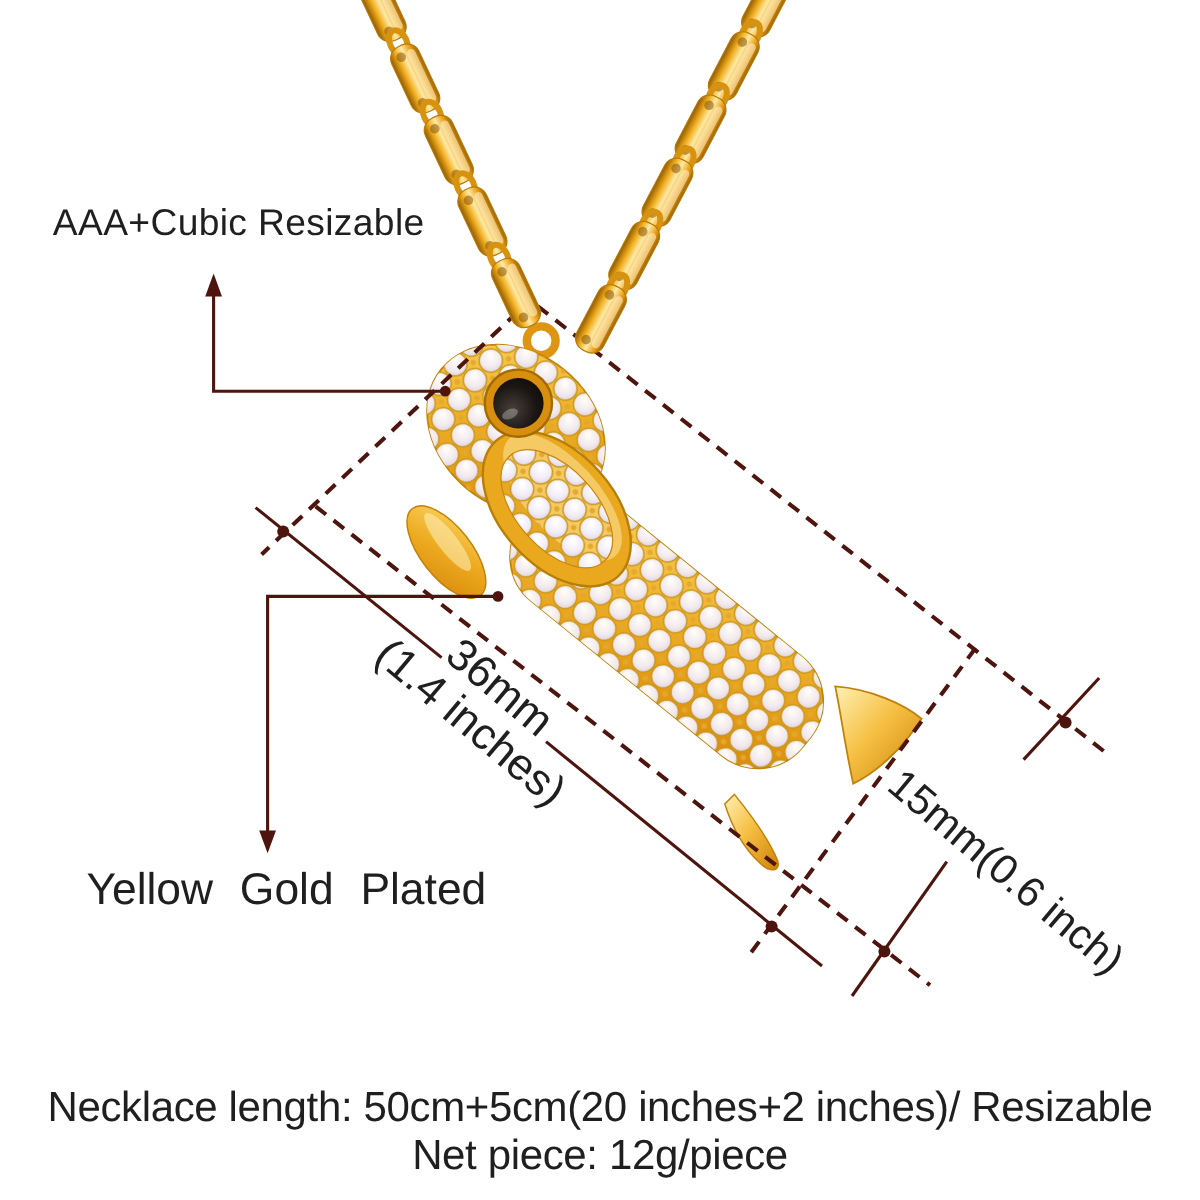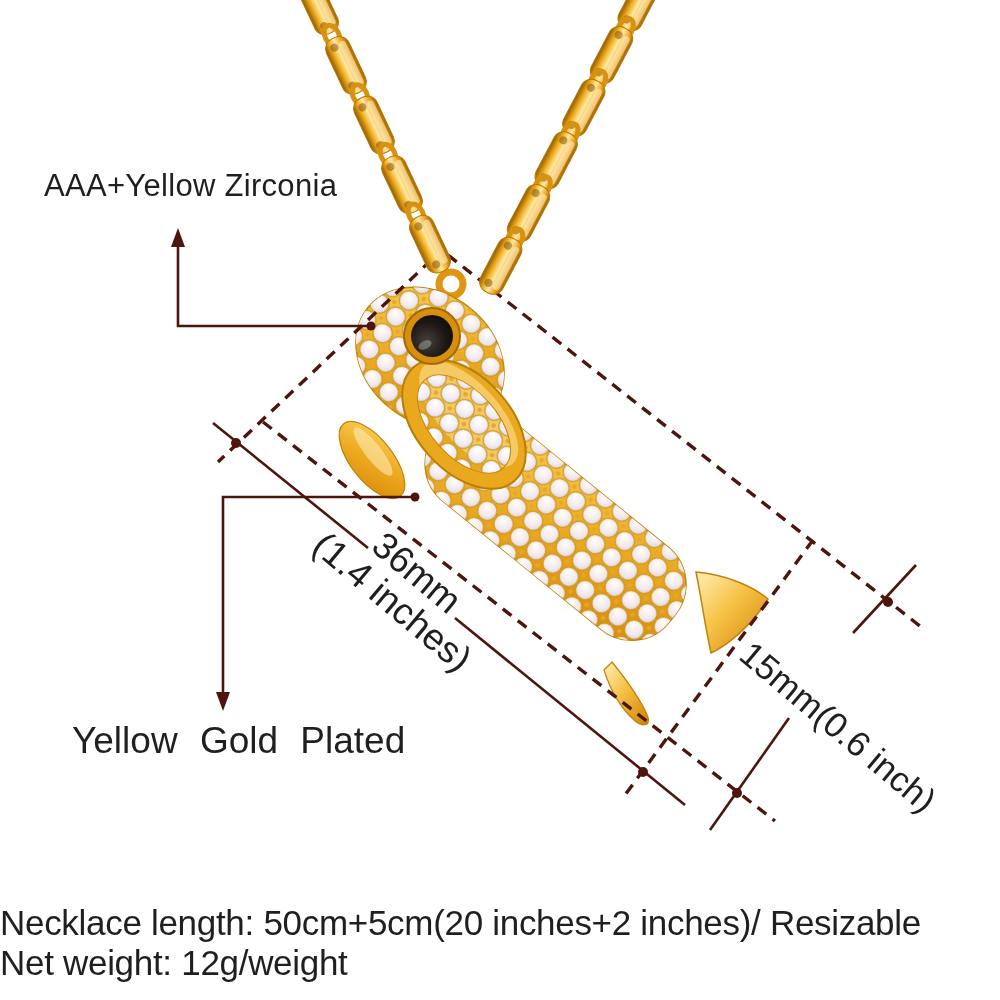--- a/index.html
+++ b/index.html
@@ -12,21 +12,21 @@
   .label-material{left:44px;top:168px;font-size:31px;letter-spacing:.3px;}
   .label-plating{left:72px;top:720px;font-size:37px;word-spacing:12px;}
   .label-dim36{
     left:404px;top:588px;font-size:37px;line-height:1.04;text-align:center;
     transform:translate(-50%,-50%) rotate(40deg);
   }
   .label-dim15{
     left:838px;top:727px;font-size:35px;
     transform:translate(-50%,-50%) rotate(40deg);
   }
-  .specs{position:absolute;left:0;right:0;top:903px;text-align:left;font-size:35px;line-height:1.15;letter-spacing:-.3px;}
+  .specs{position:absolute;left:0;right:0;top:903px;text-align:center;font-size:35px;line-height:1.15;letter-spacing:-.3px;}
   .ann-line{stroke:var(--line-color,#4e150e);stroke-width:2.6;fill:none;}
   .ann-dash{stroke:var(--line-color,#4e150e);stroke-width:3.4;fill:none;stroke-dasharray:11 8;}
   .ann-fill{fill:var(--line-color,#4e150e);}
 </style>
 </head>
 <body>
 
 <div class="stage">
 
   <svg width="1000" height="1000" viewBox="0 0 1000 1000">
@@ -209,27 +209,27 @@
         <ellipse rx="11" ry="7" transform="translate(514.7,239.3) rotate(117.7)" fill="none" stroke="#d79210" stroke-width="5"></ellipse>
         <g transform="translate(500.8,265.7) rotate(117.7)">
           <rect x="-30" y="-12.5" width="60" height="25" rx="11" fill="url(#goldBar)" stroke="#b87a06" stroke-width="1"></rect>
           <rect x="-24" y="-9.5" width="48" height="7" rx="3.5" fill="rgba(255,246,214,0.55)"></rect>
           <circle cx="-21" cy="3" r="4" fill="rgba(122,74,2,0.5)"></circle>
           <circle cx="21" cy="3" r="4" fill="rgba(122,74,2,0.5)"></circle>
         </g>
       </g>
   </svg>
 
-  <div class="label label-material">AAA+Yellow Zirconia</div>
+  <div class="label label-material">AAA+Cubic Resizable</div>
   <div class="label label-plating">Yellow Gold Plated</div>
 
   <div class="label label-dim36">
     <div>36mm</div>
     <div>(1.4 inches)</div>
   </div>
 
   <div class="label label-dim15">15mm(0.6 inch)</div>
 
   <div class="specs">
     <div>Necklace length: 50cm+5cm(20 inches+2 inches)/ Resizable</div>
-    <div>Net weight: 12g/weight</div>
+    <div>Net piece: 12g/piece</div>
   </div>
 </div>
 
 </body></html>

